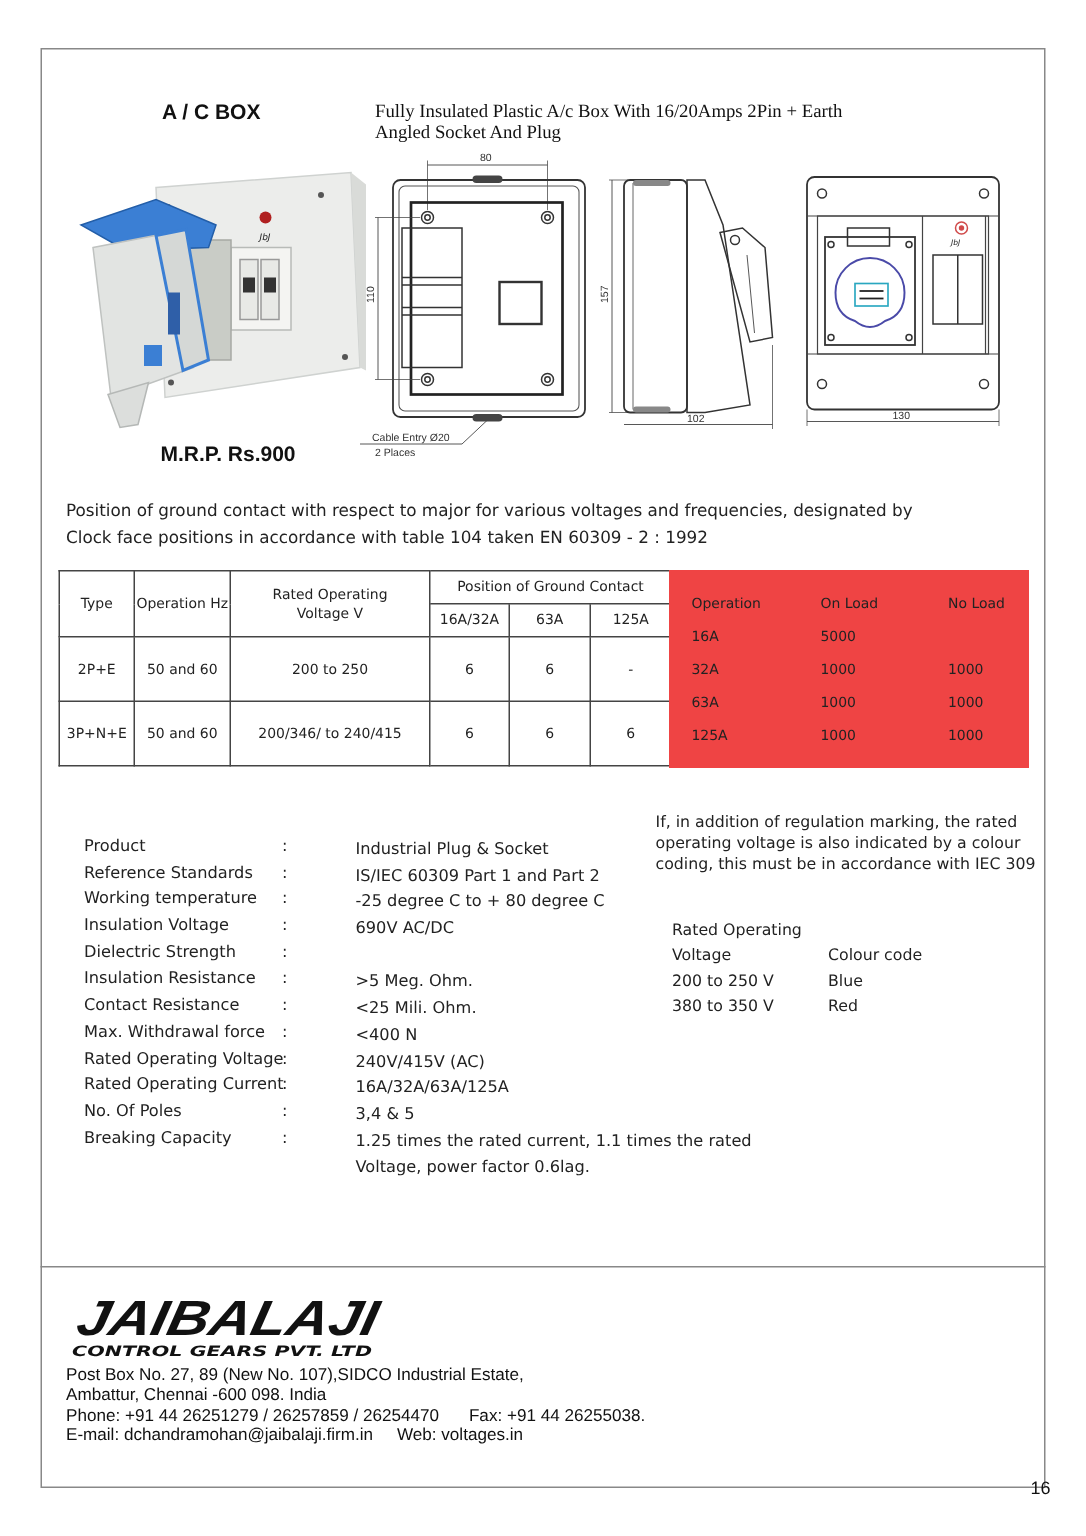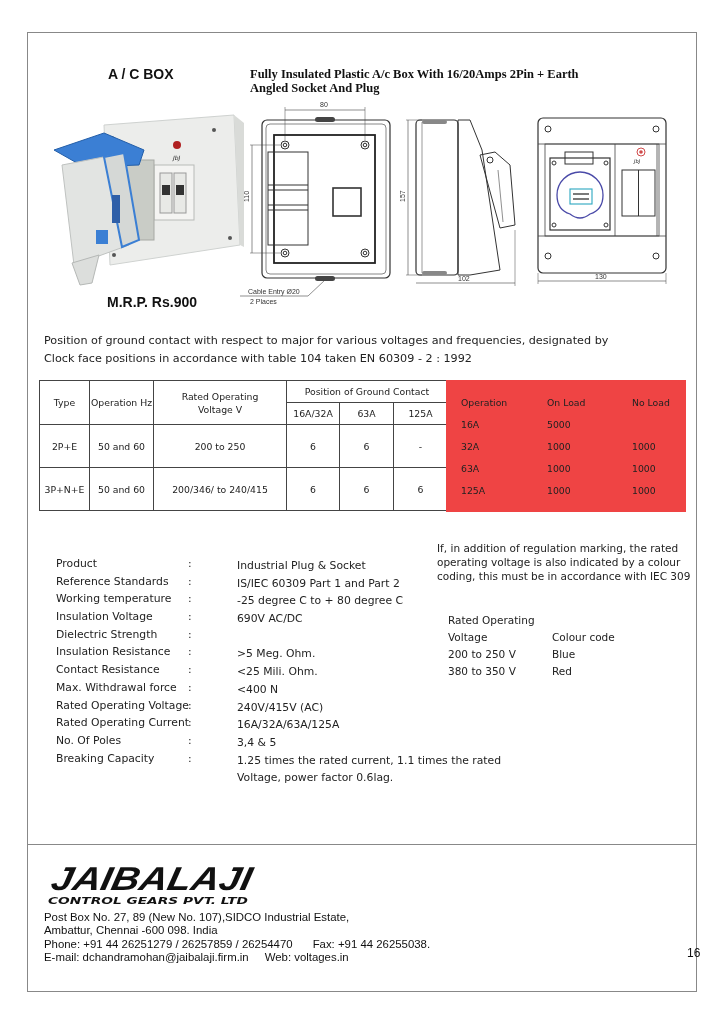--- a/index.html
+++ b/index.html
@@ -1,23 +1,23 @@
 <!DOCTYPE html>
 <html><head>
 <meta charset="utf-8">
 <style>
   html, body { margin:0; padding:0; background:#fff; }
   body { width:724px; height:1024px; position:relative; overflow:hidden; font-family:"DejaVu Sans", sans-serif; color:#222; }
   .frame { position:absolute; left:27px; top:32px; width:670px; height:960px; border:1px solid #888; box-sizing:border-box; }
   .divider { position:absolute; left:27px; top:844px; width:670px; height:0; border-top:1px solid #888; }
-  .page-number { position:absolute; left:687px; top:946px; font-family:"Liberation Sans", sans-serif; font-size:12px; color:#111; }
+  .page-number { position:absolute; left:687px; top:985px; font-family:"Liberation Sans", sans-serif; font-size:12px; color:#111; }
 
   .box-title { position:absolute; left:108px; top:66px; font-family:"Liberation Sans", sans-serif; font-weight:bold; font-size:14px; color:#111; }
   .mrp { position:absolute; left:107px; top:294px; font-family:"Liberation Sans", sans-serif; font-weight:bold; font-size:14px; color:#111; }
-  .headline { position:absolute; left:250px; top:67px; font-family:"Liberation Serif", serif; font-weight:bold; font-size:12.5px; line-height:14px; color:#111; width:360px; }
+  .headline { position:absolute; left:250px; top:67px; font-family:"Liberation Serif", serif; font-weight:normal; font-size:12.5px; line-height:14px; color:#111; width:360px; }
 
   .product-photo { position:absolute; left:44px; top:105px; width:200px; height:185px; }
   .drawing { position:absolute; }
   .dim { font-family:"Liberation Sans", sans-serif; font-size:7px; fill:#333; }
 
   .intro { position:absolute; left:44px; top:332px; font-family:"DejaVu Sans", sans-serif; font-size:11.2px; line-height:18px; color:#222; width:640px; }
 
   table.contact { position:absolute; left:39px; top:380px; border-collapse:collapse; font-family:"DejaVu Sans", sans-serif; font-size:9.3px; color:#222; }
   table.contact td, table.contact th { border:1px solid #444; text-align:center; font-weight:normal; padding:0; }
 

